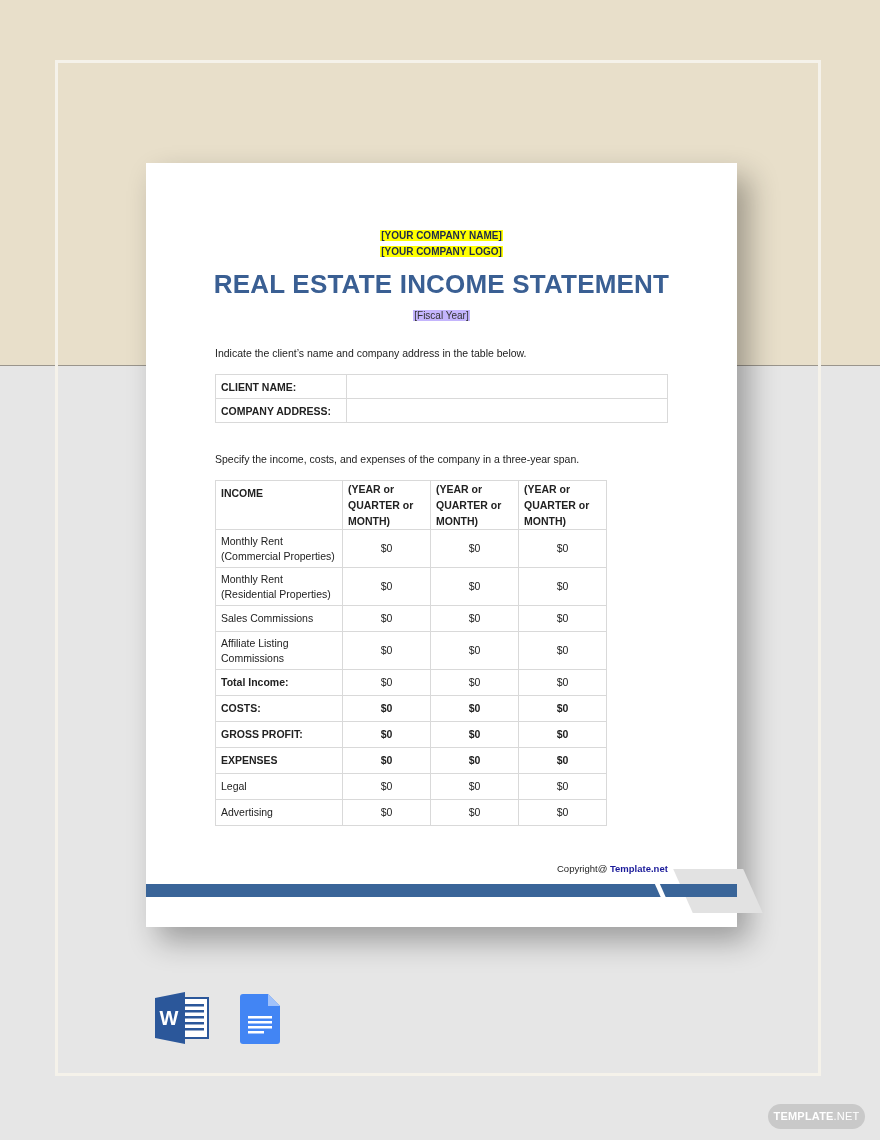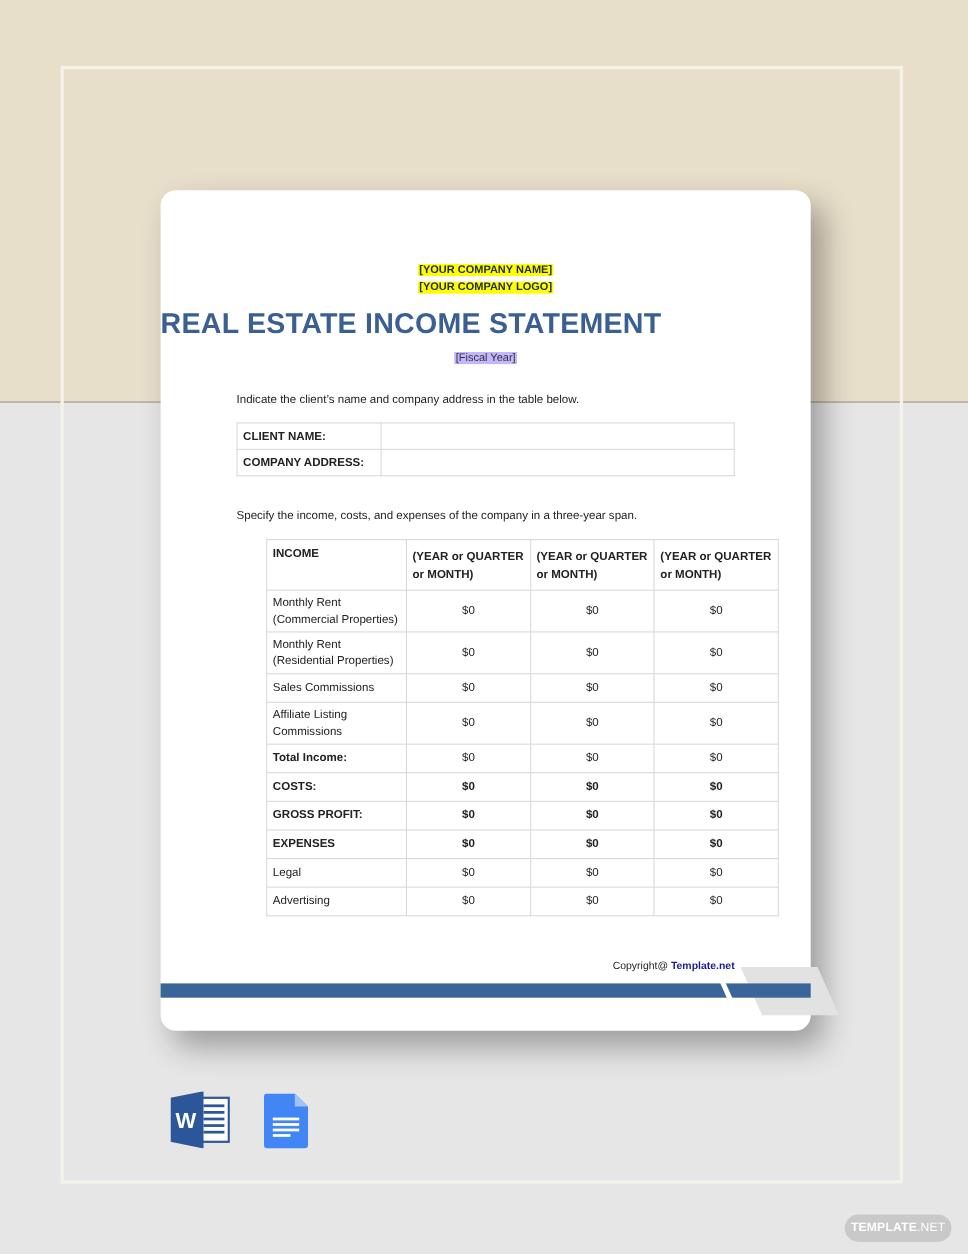--- a/index.html
+++ b/index.html
@@ -5,38 +5,37 @@
   html, body { margin:0; padding:0; }
   body {
     width:880px; height:1140px; position:relative; overflow:hidden;
     background:#e6e6e6;
     font-family:"Liberation Sans", sans-serif;
   }
   .bg-top { position:absolute; left:0; top:0; width:880px; height:365px; background:#e8dfca; border-bottom:1px solid #9a958c; }
   .frame { position:absolute; left:55px; top:60px; width:766px; height:1016px; border:3px solid #f5f2ea; box-sizing:border-box; }
 
   .page {
-    position:absolute; left:146px; top:173px; width:591px; height:764px; background:#ffffff;
+    position:absolute; left:146px; top:163px; width:591px; height:764px; background:#ffffff;
     box-shadow: 12px 14px 28px rgba(0,0,0,0.32);
-    border-radius: 14px;
   }
   .hl { background:#ffff00; color:#1d2a4a; font-weight:bold; font-size:10px; padding:0 1px; }
   .company { position:absolute; left:0; width:591px; text-align:center; top:64px; line-height:14px; }
-  .title { position:absolute; left:0; width:591px; top:106px; text-align:left; color:#3a5f93; font-weight:bold; font-size:26px; letter-spacing:0.2px; }
+  .title { position:absolute; left:0; width:591px; top:106px; text-align:center; color:#3a5f93; font-weight:bold; font-size:26px; letter-spacing:0.2px; }
   .fiscal { position:absolute; left:0; width:591px; top:142px; text-align:center; }
   .fiscal span { background:#c4b5fd; color:#333; font-size:10px; padding:0 1px; }
 
   .para { position:absolute; left:69px; font-size:10.5px; color:#222; }
   table { border-collapse:collapse; position:absolute; font-size:10.5px; color:#222; }
   td, th { border:1px solid #d9d9d9; padding:0 5px; }
   .client { left:69px; top:211px; width:453px;padding-left:12px; }
   .client td { height:23px; }
   .client td.lbl { width:120px; font-weight:bold; }
 
-  .income { left:69px; top:317px; width:466px;margin-left:27px; }
+  .income { left:69px; top:317px; width:392px; }
   .income th { font-weight:bold; text-align:left; height:41px; vertical-align:middle; line-height:16px; }
   .income th.first { text-align:left; vertical-align:top; padding-top:4px; width:116px; }
   .income td { text-align:center; height:25px; line-height:15px; }
   .income td.name { text-align:left; }
   .income tr.tall td { height:37px; }
   .income tr.bold td.name { font-weight:bold; }
   .income tr.boldall td { font-weight:bold; }
 
   .copyright { position:absolute; left:411px; top:700px; font-size:9.5px; color:#222; }
   .copyright span { color:#1a1a9a; font-weight:bold; }

